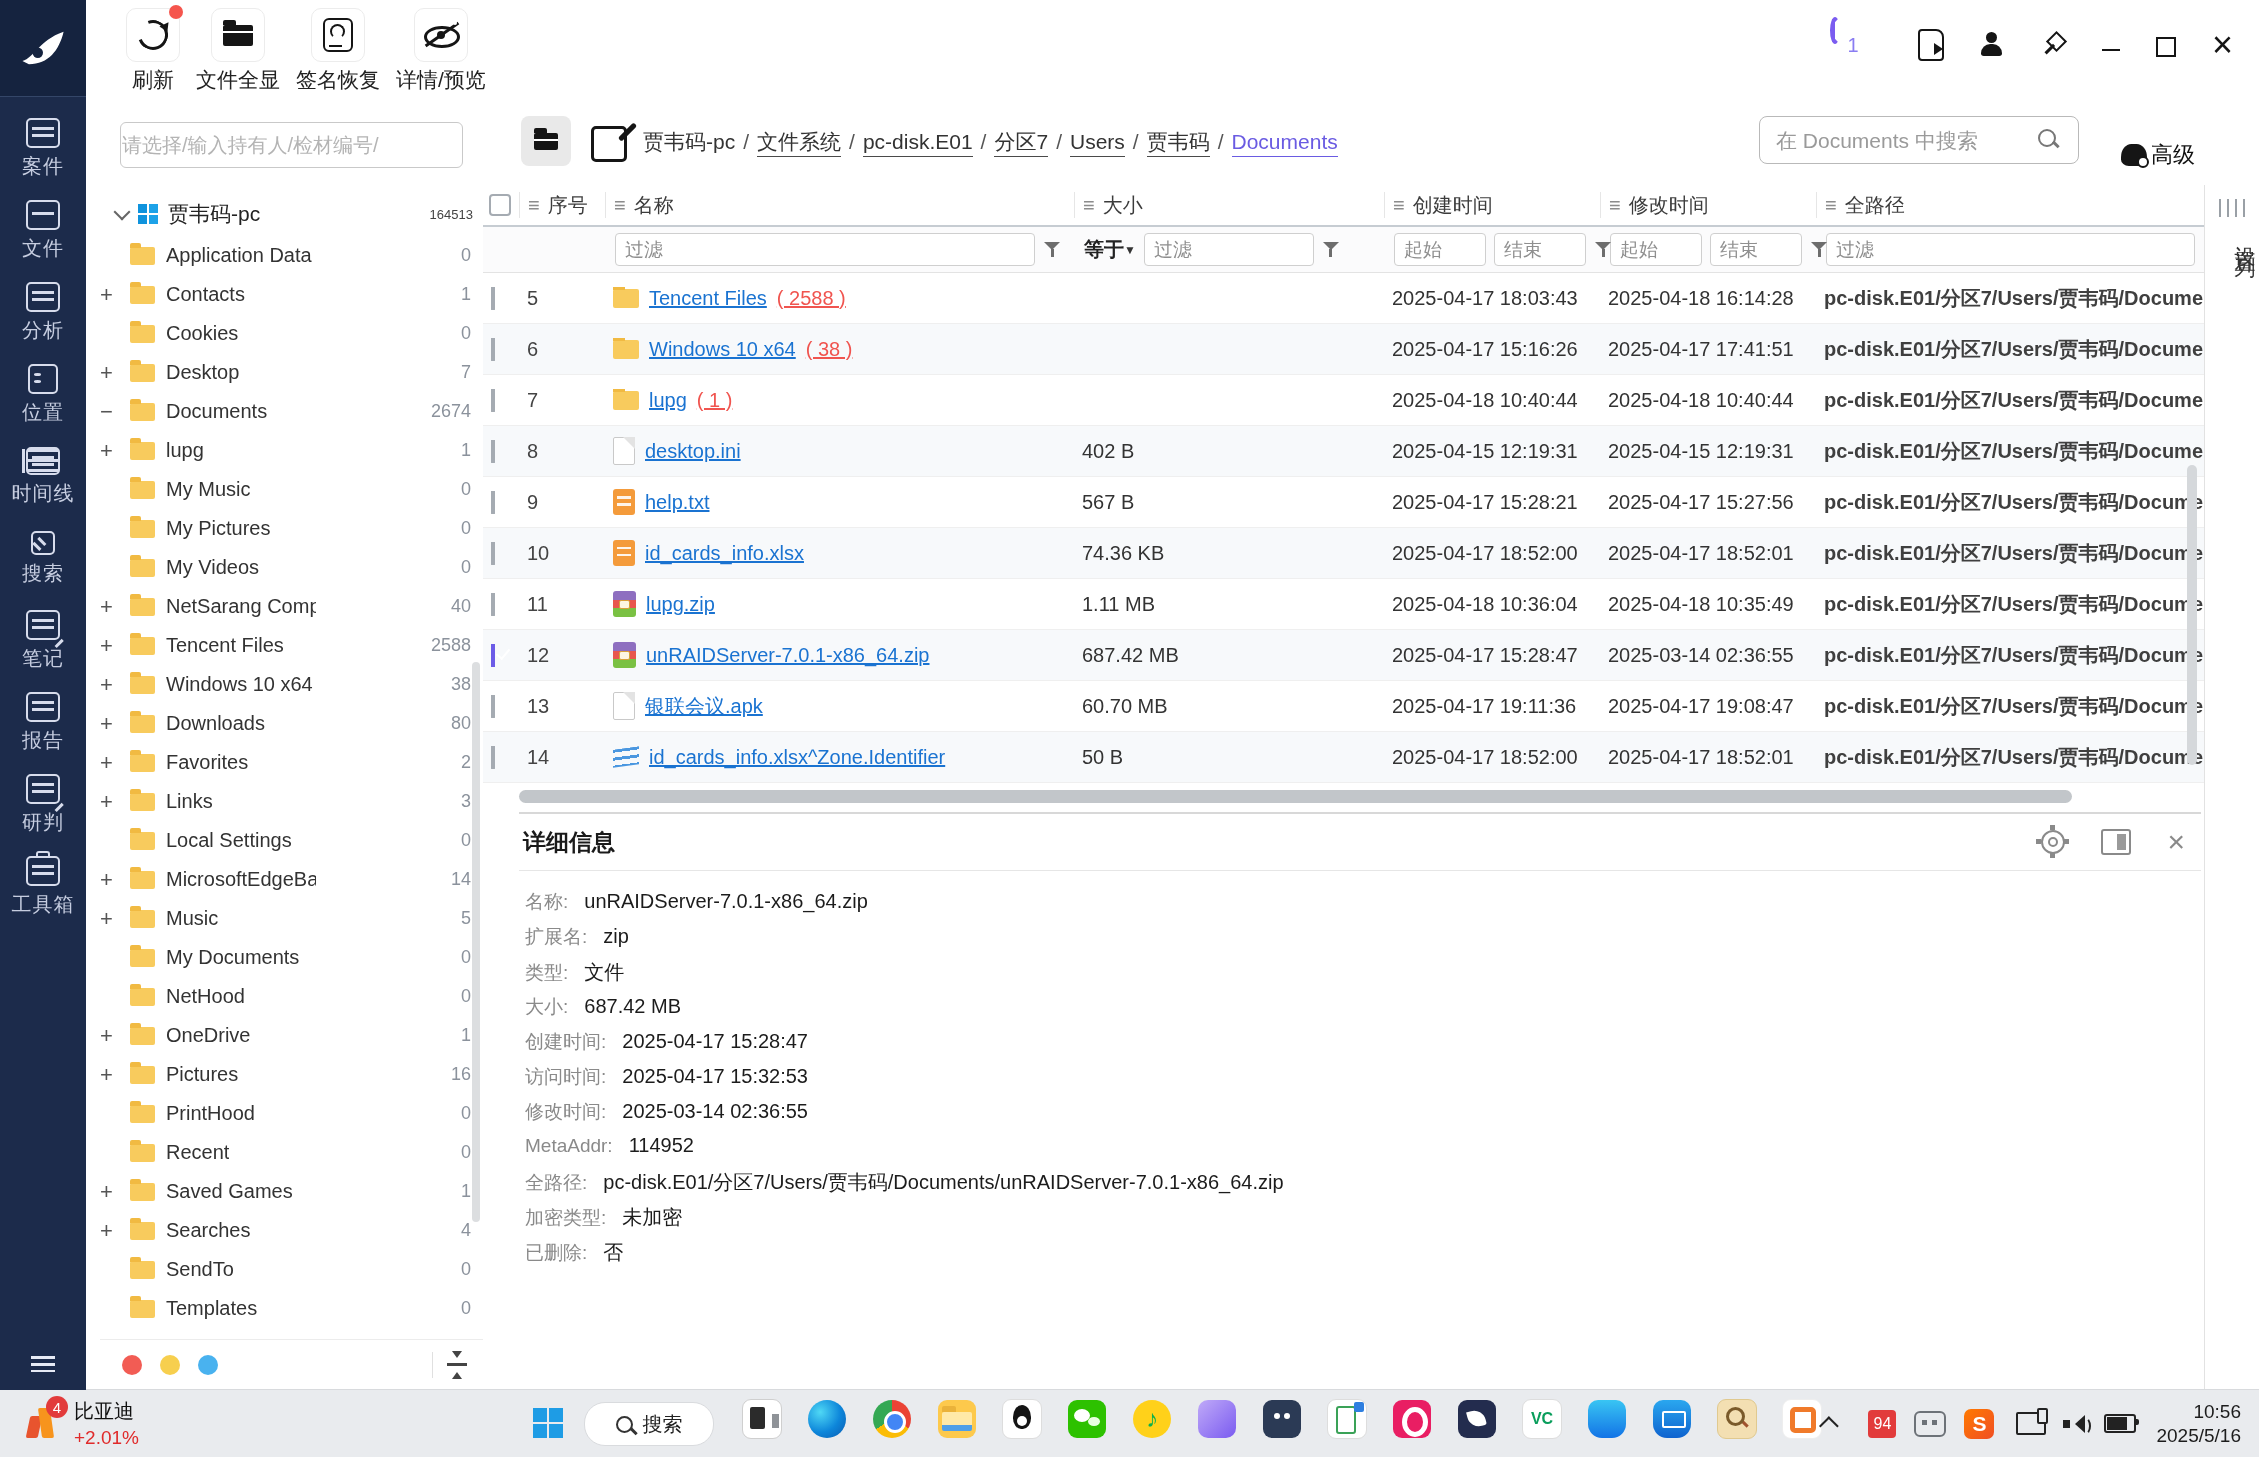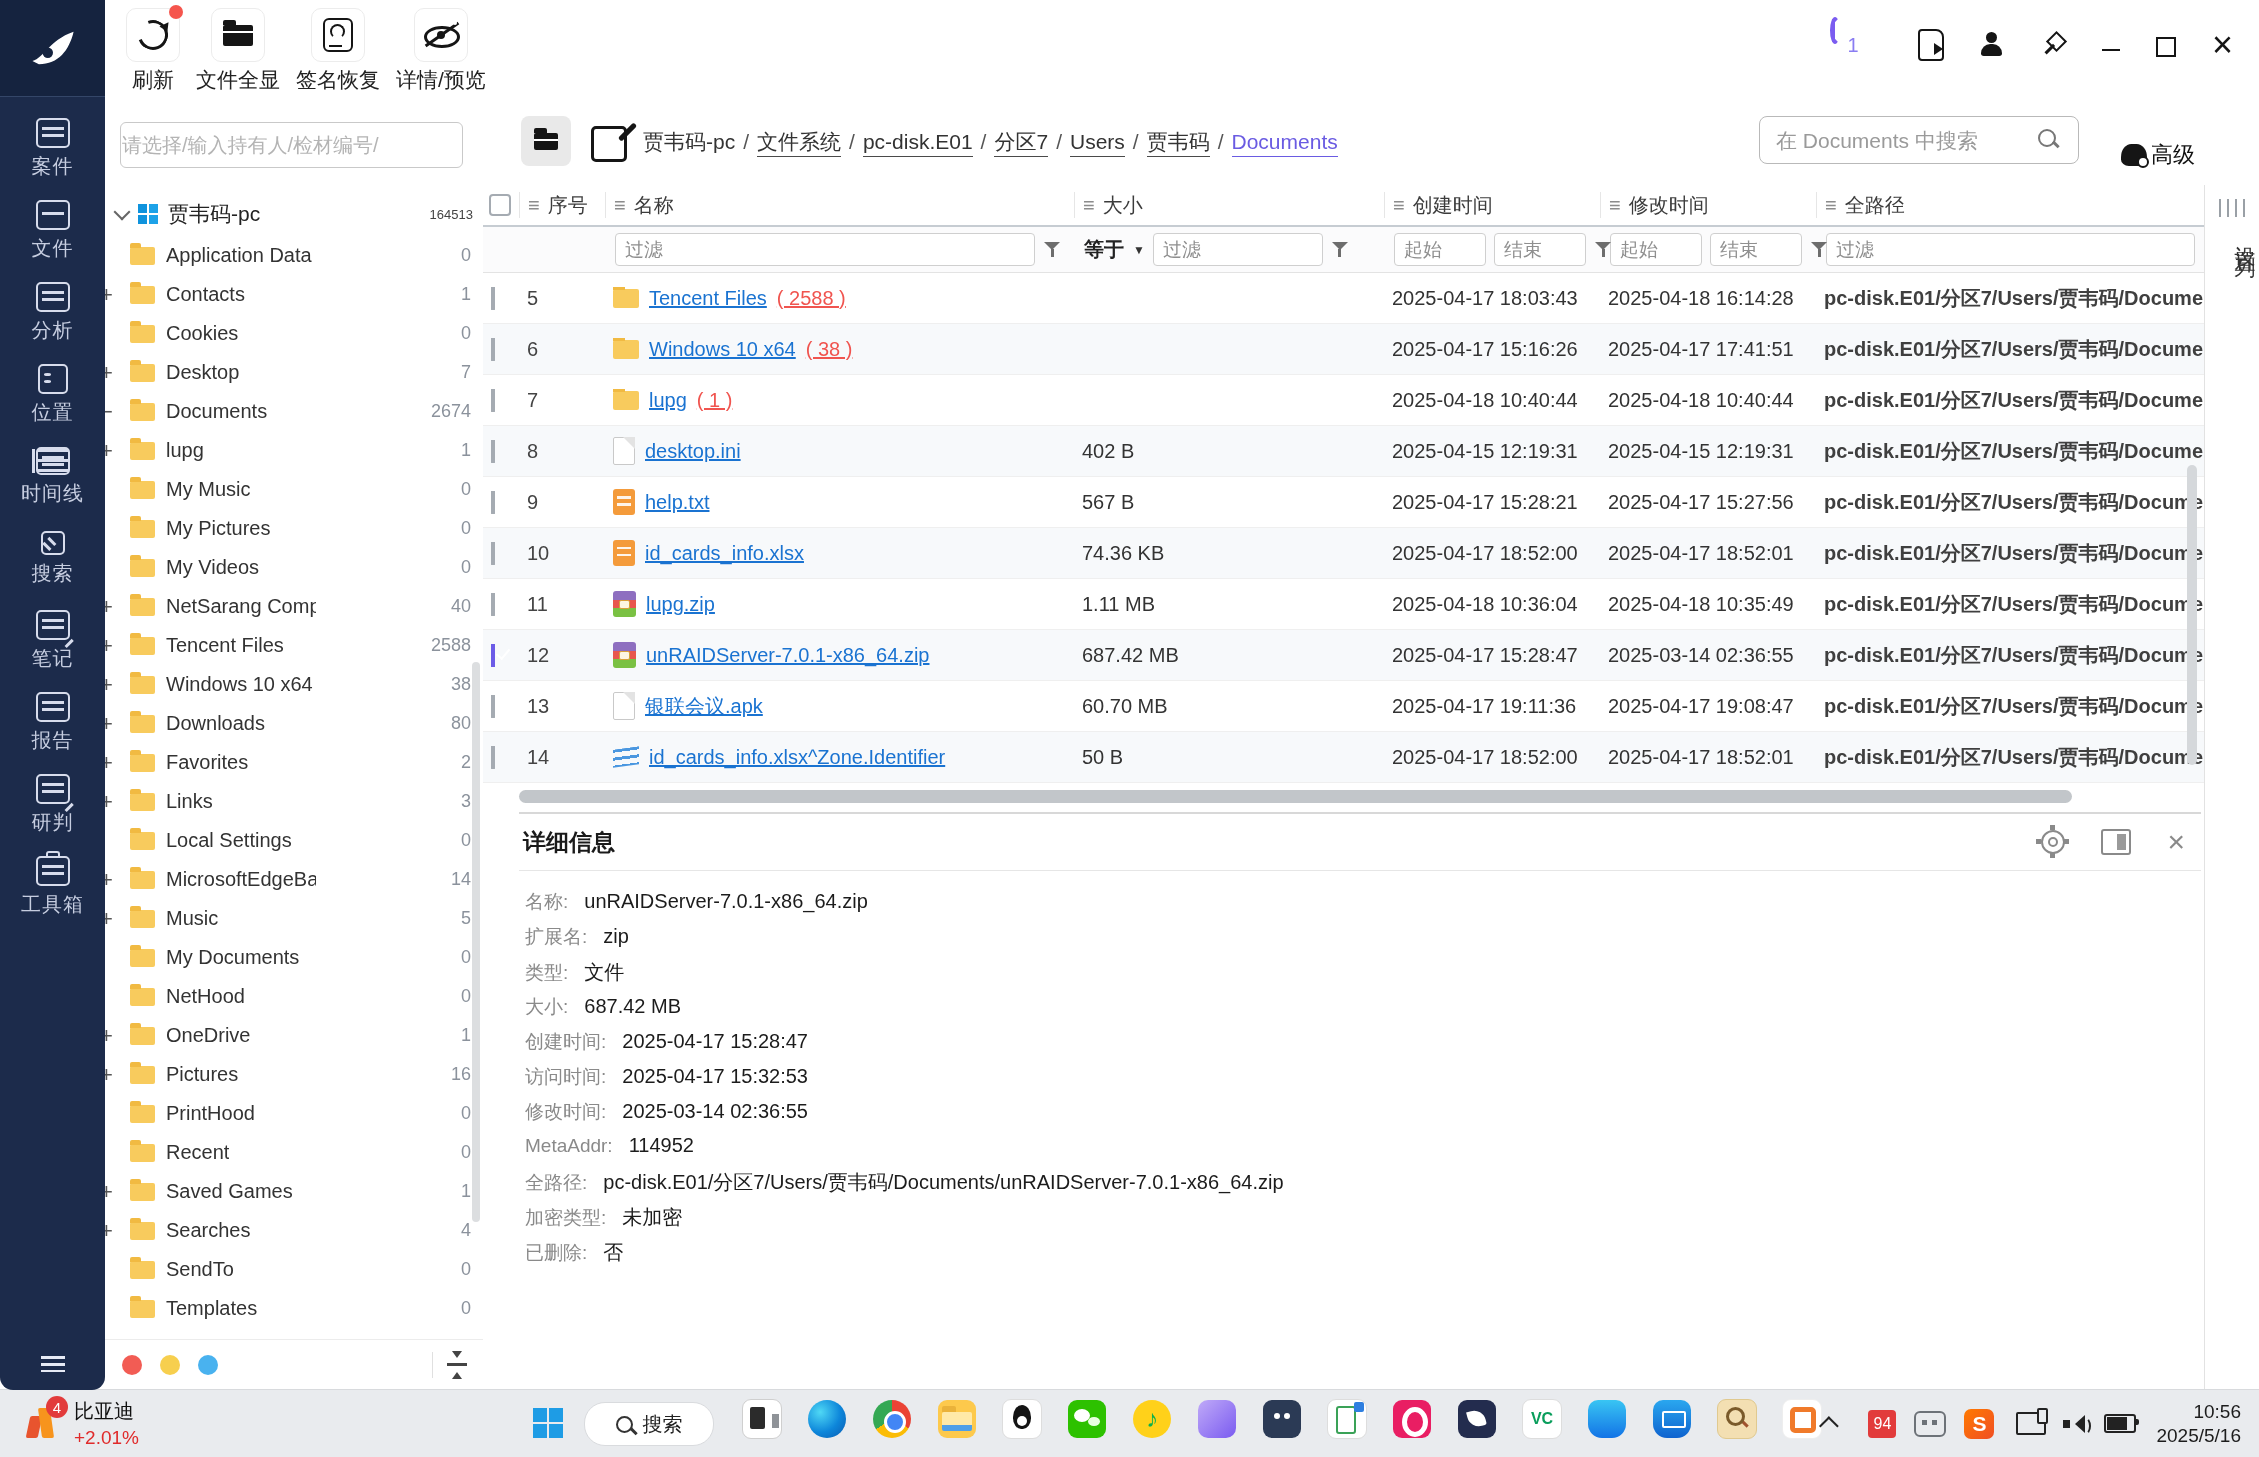--- a/index.html
+++ b/index.html
@@ -1,18 +1,18 @@
 <!DOCTYPE html>
 <html><head>
 <meta charset="utf-8">
 <style>
   html,body{margin:0;padding:0;background:#fff;font-family:"Liberation Sans","DejaVu Sans",sans-serif;}
   .screen{position:relative;width:2259px;height:1457px;overflow:hidden;background:#fff;}
   
-  .navrail{position:absolute;left:0;top:0;width:105px;bottom:67px;background:#1c2b4b;z-index:5;border-radius:13px;}
+  .navrail{position:absolute;left:0;top:0;width:86px;bottom:67px;background:#1c2b4b;z-index:5;}
   .logo{height:96px;background:#15233f;display:flex;align-items:center;justify-content:center;border-bottom:1px solid #344668;}
   .leaf{width:52px;height:52px;}
   .navlist{padding-top:14px;}
   .nav-item{width:86px;height:76px;margin:0 auto 6px auto;display:flex;flex-direction:column;align-items:center;justify-content:center;gap:5px;color:#c6cde0;border-radius:10px;cursor:pointer;}
   .nav-label{font-size:20px;letter-spacing:1px;}
   .nico{position:relative;width:30px;height:26px;}
   .nico.box{border:2.5px solid #d7dcec;border-radius:5px;}
   .nico.box::after{content:"";position:absolute;left:4px;right:4px;top:7px;height:2.5px;background:#d7dcec;box-shadow:0 7px 0 #d7dcec;}
   .ni-files.box::after{box-shadow:none;top:10px;}
   .ni-location{border:2.5px solid #d7dcec;border-radius:50%;width:26px;height:26px;}
@@ -122,21 +122,21 @@
   .fcell{display:flex;align-items:center;gap:8px;padding:0 10px;}
   .fin{height:31px;border:1px solid #cfcfcf;border-radius:4px;background:#fff;font-size:19px;padding:0 9px;color:#333;outline:none;min-width:0;}
   .fin::placeholder{color:#8f8f8f;}
   .fname{width:400px;}
   .fsize{width:150px;}
   .ftime{width:72px;flex:none;}
   .fpath{width:96%;}
   .funnel{position:relative;width:18px;height:18px;flex:none;cursor:pointer;}
   .funnel::before{content:"";position:absolute;top:1px;left:1px;border-left:8px solid transparent;border-right:8px solid transparent;border-top:8px solid #6d6d6d;}
   .funnel::after{content:"";position:absolute;top:8px;left:7.5px;width:3px;height:8px;background:#6d6d6d;}
-  .opbox{display:flex;align-items:center;gap:9px;font-size:20px;font-weight:bold;color:#222;cursor:pointer;flex:none;}
+  .opbox{display:flex;align-items:center;font-size:20px;font-weight:bold;color:#222;cursor:pointer;flex:none;}
   .opbox .car{font-size:12px;color:#333;}
   .rows .trow{height:50px;font-size:20px;color:#333;border-bottom:1px solid #efefef;position:relative;cursor:pointer;}
   .rows .trow:nth-child(even){background:#f7f9fb;}
   .c{padding-left:8px;white-space:nowrap;overflow:hidden;}
   .c-num{color:#444;}
   .c-name{display:flex;align-items:center;gap:10px;}
   .flink{color:#1a73d1;text-decoration:underline;cursor:pointer;}
   .rcount{color:#f0544f;text-decoration:underline;cursor:pointer;}
   .rcount:empty{display:none;}
   .c-path{color:#3f3f3f;font-weight:bold;}

